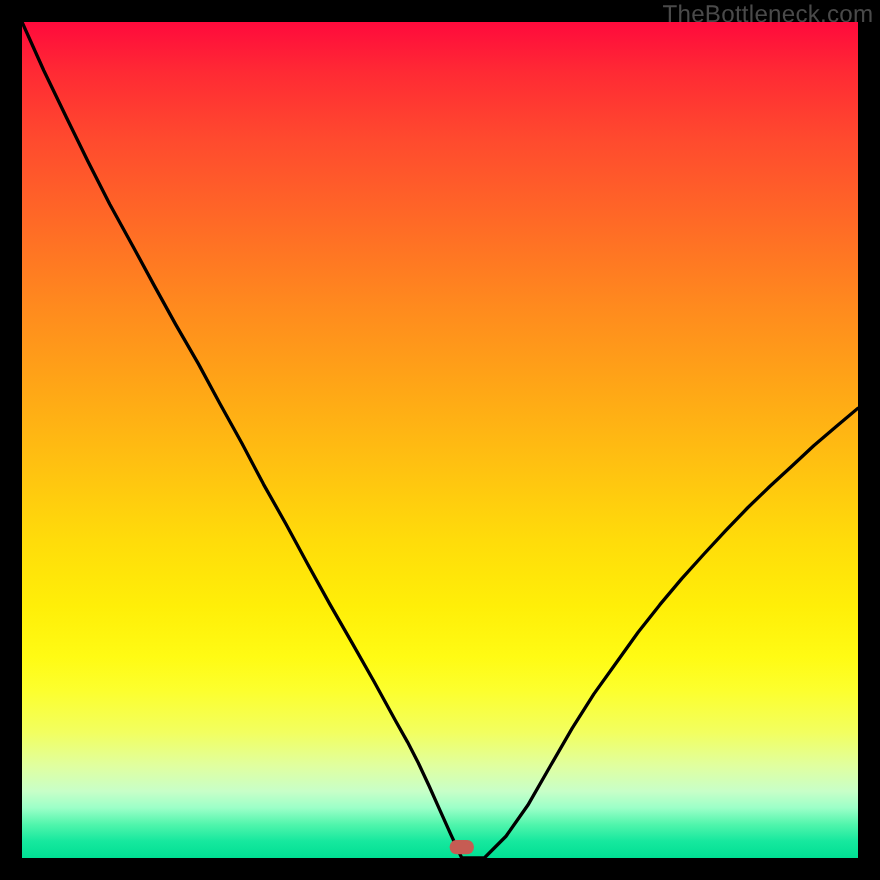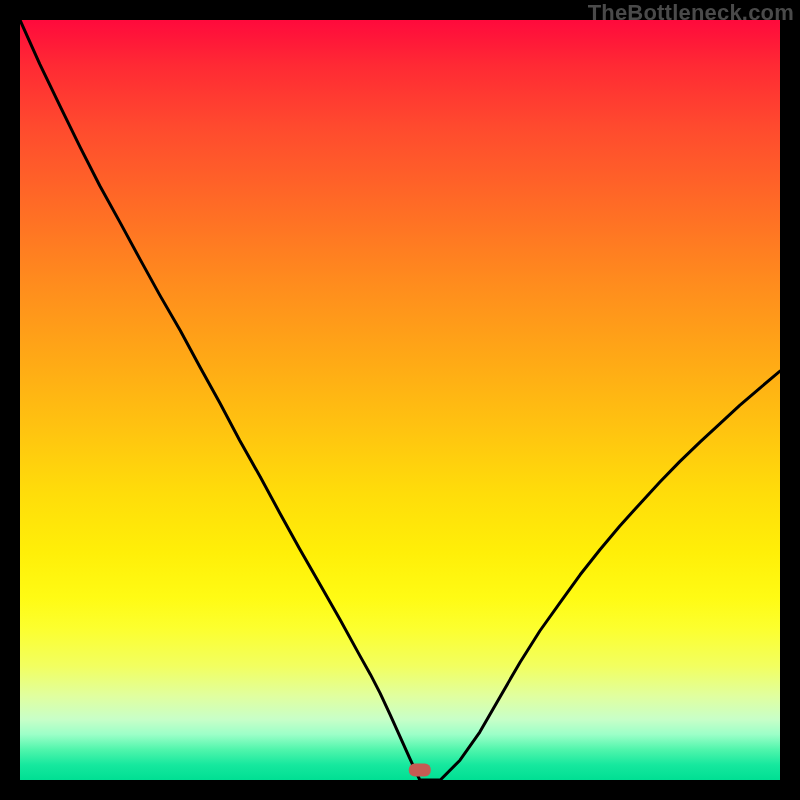--- a/index.html
+++ b/index.html
@@ -52,21 +52,21 @@
     height: 760px;
     pointer-events: none;
   }
   .watermark {
     position: absolute;
     top: 0;
     right: 6px;
     color: #4a4a4a;
     font-size: 22px;
     letter-spacing: 0.2px;
-    font-weight: 700;
+    font-weight: 400;
   }
   .marker-lozenge {
     fill: #C65C53;
   }
 </style>
 </head>
 <body>
 
 <div class="frame">
   <div class="watermark">TheBottleneck.com</div>

